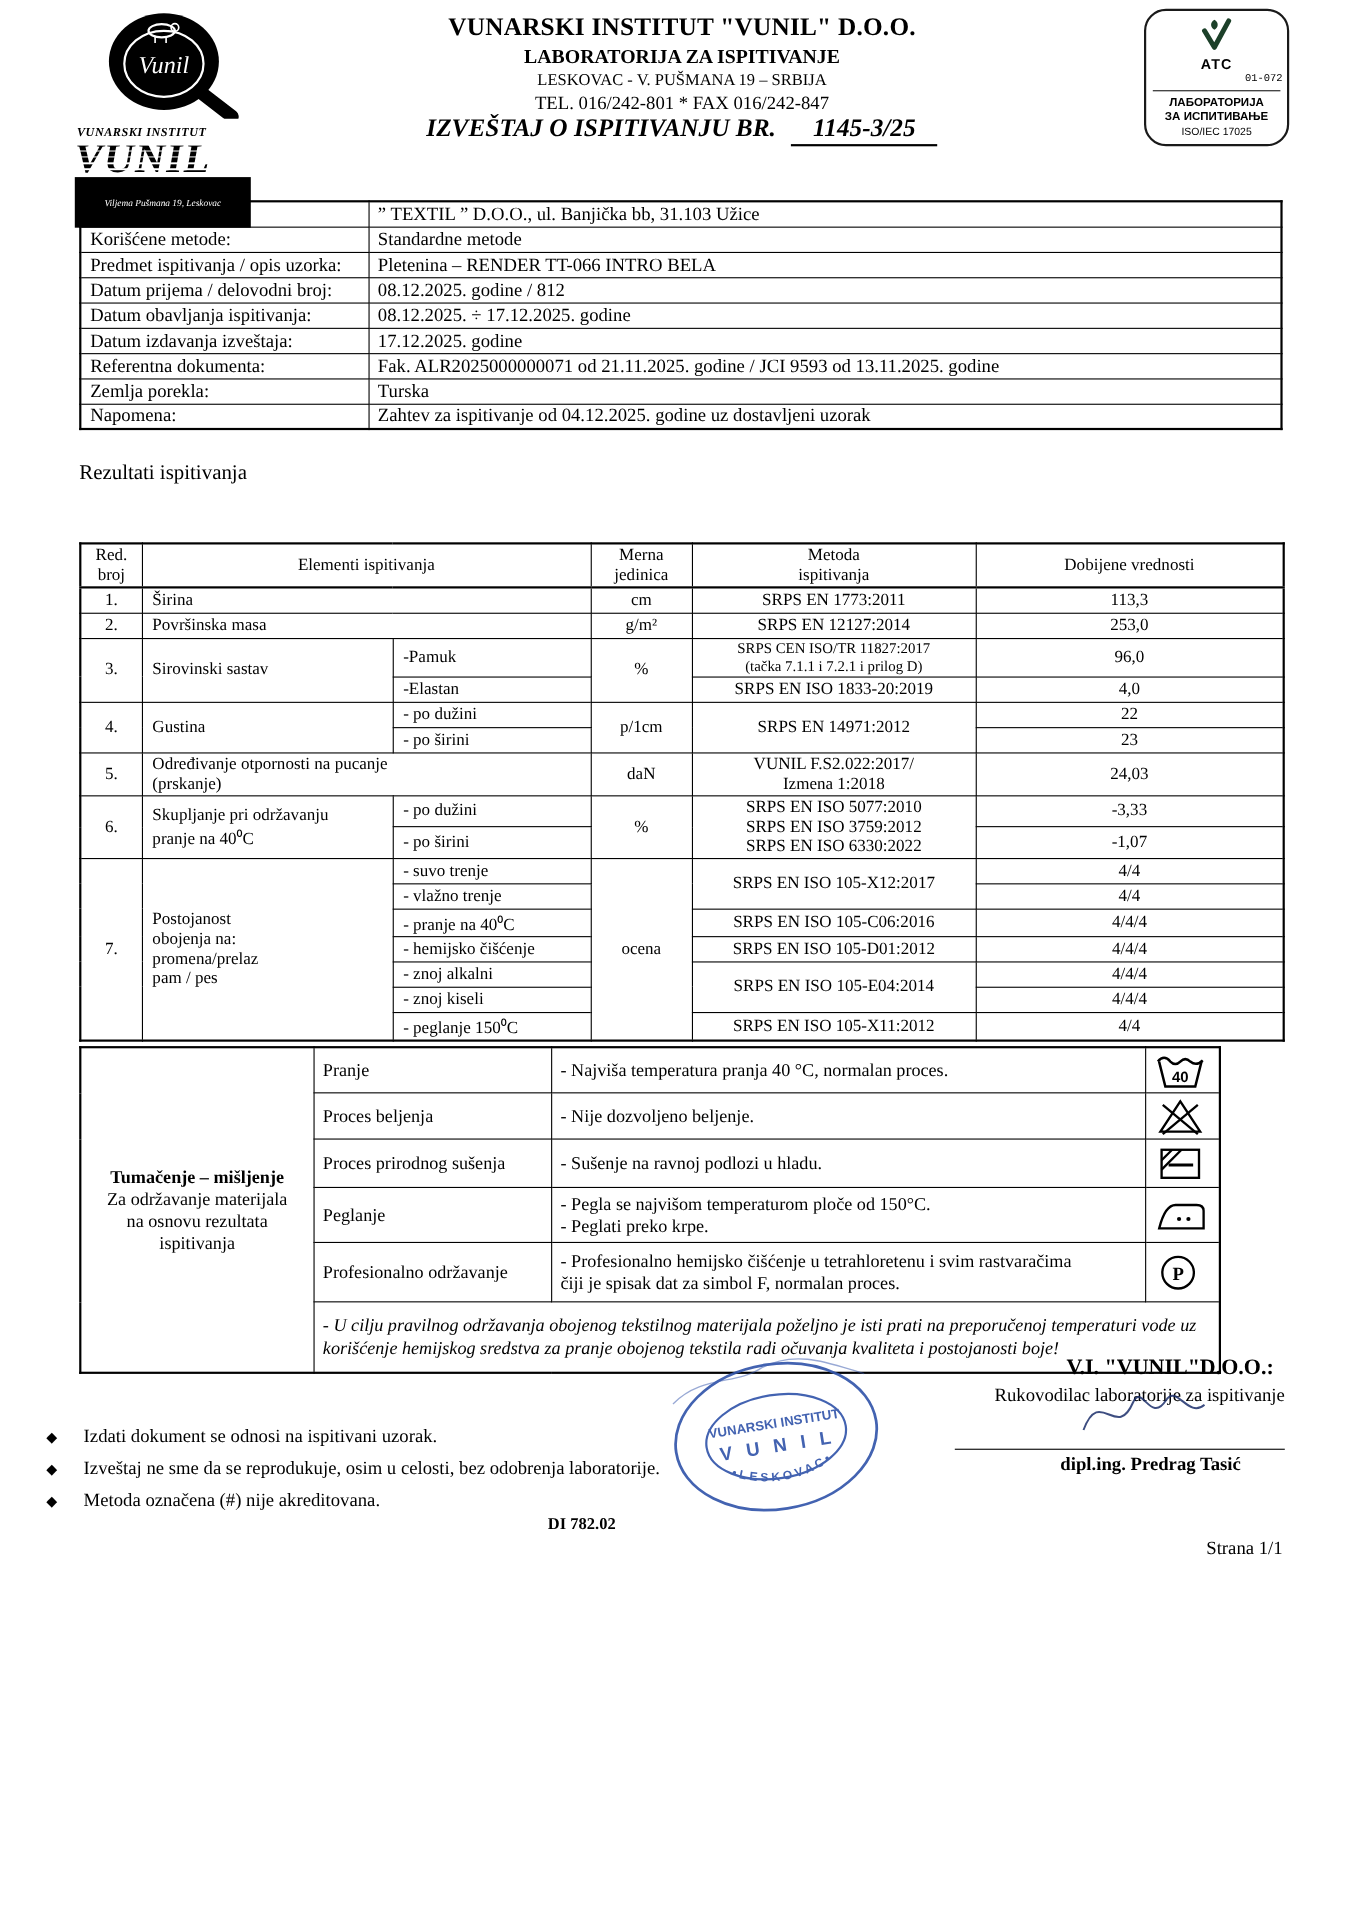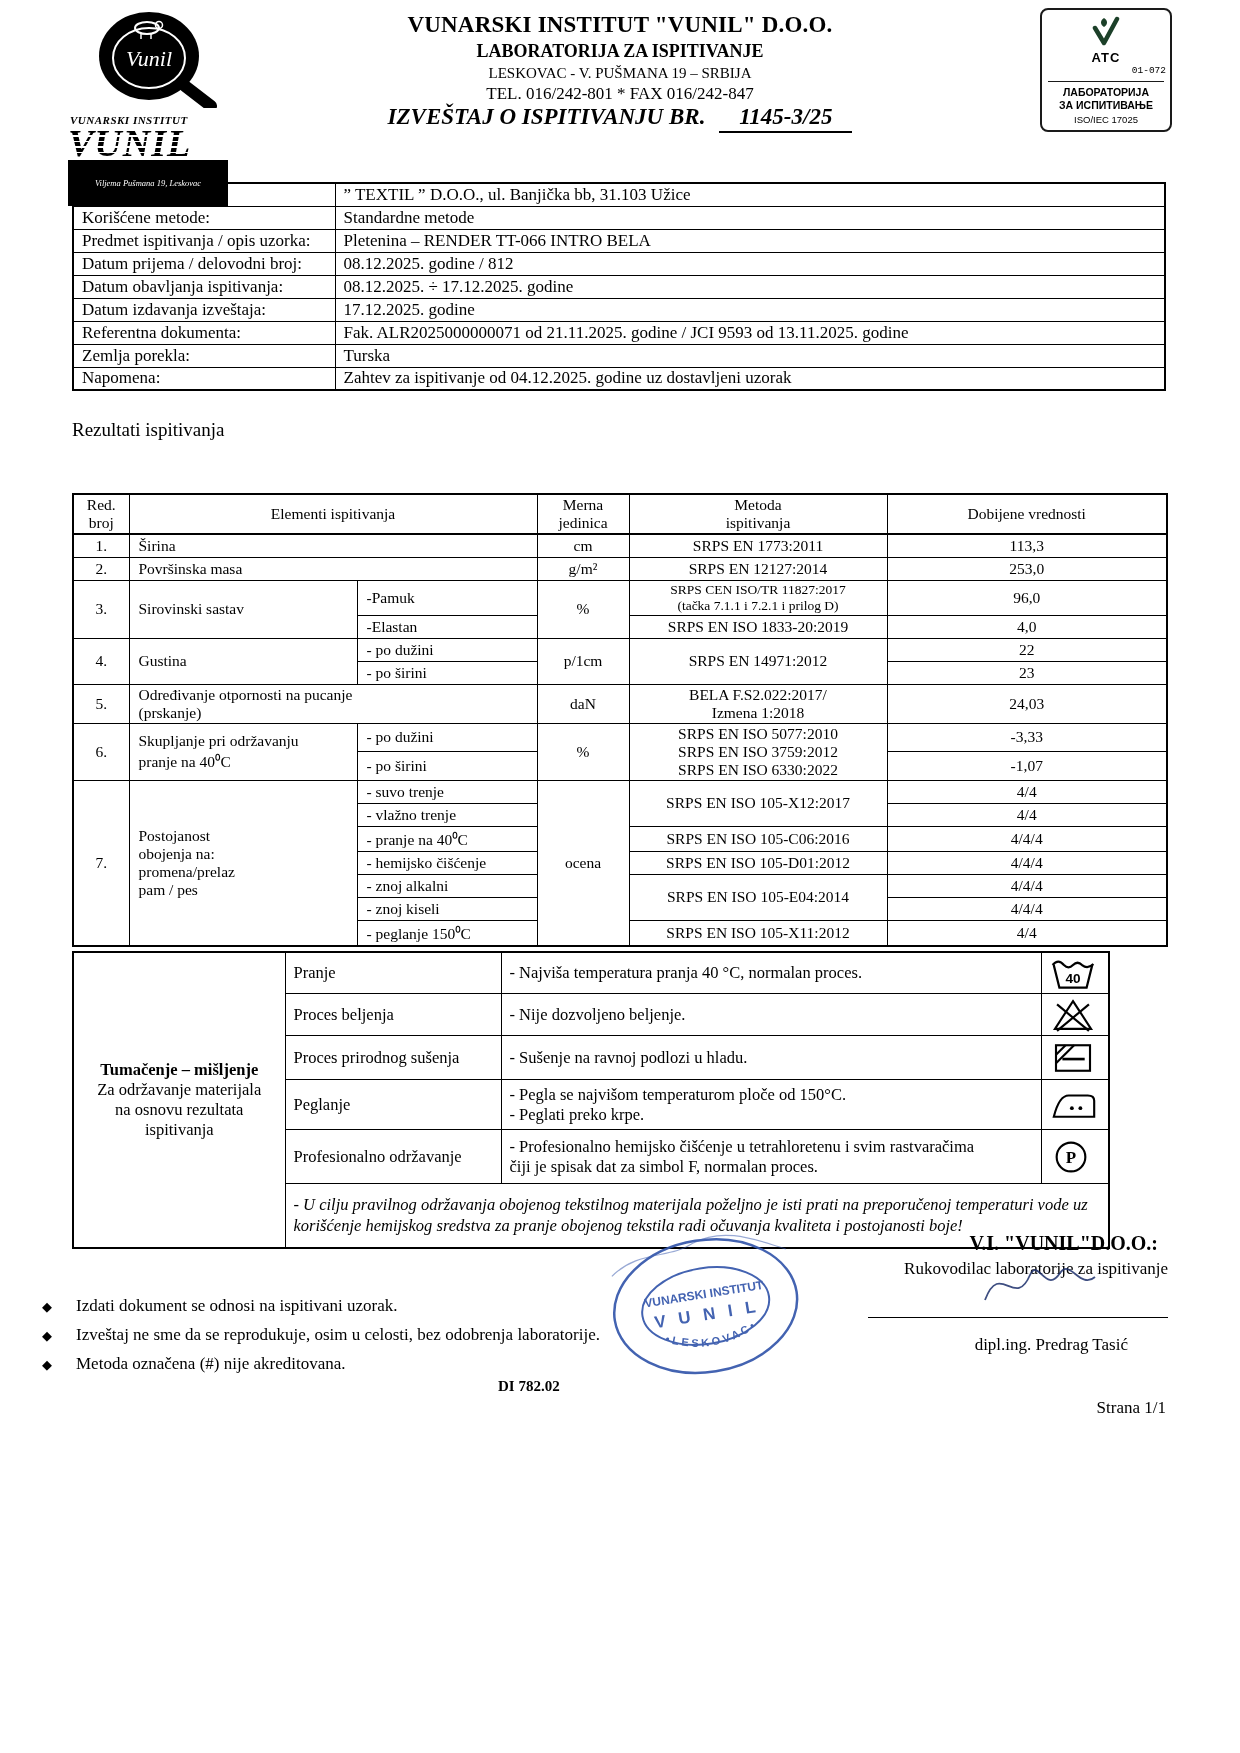--- a/index.html
+++ b/index.html
@@ -28,21 +28,21 @@
   .logo-bar { background:#000; color:#fff; font-size: 8.5px; font-style: italic; padding: 18px 2px; width: 160px; margin-left: 4px; text-align:center; }
   .center-block { position: absolute; left: 255px; right: 255px; top: 12px; text-align: center; }
   .inst-name { font-size: 23px; font-weight: bold; letter-spacing: .2px; }
   .lab-name { font-size: 18px; font-weight: bold; margin-top: 3px; }
   .inst-addr { font-size: 15px; margin-top: 3px; }
   .inst-tel { font-size: 17px; margin-top: 2px; }
   .report-line { font-size: 23px; font-weight: bold; font-style: italic; }
   .report-no { display: inline-block; border-bottom: 2.5px solid #000; padding: 0 20px 1px; margin-left: 8px; }
   .badge {
     position: absolute; right: 68px; top: 8px; width: 132px;
-    border: 2.5px solid #1a1a1a; border-radius: 8px; text-align: center;
+    border: 2.5px solid #1a1a1a; border-radius: 20px; text-align: center;
     padding: 6px 4px 5px; background: #fff;
   }
   .badge-atc { font-size: 13px; font-weight: bold; letter-spacing: 1px; font-family: "Liberation Sans", sans-serif; }
   .badge-code { font-size: 9.5px; font-family: Liberation Mono, monospace; text-align: right; }
   .badge-div { border-top: 1.5px solid #1a1a1a; margin: 5px 2px 4px; }
   .badge-lab { font-size: 10.5px; font-weight: bold; font-family: "Liberation Sans", sans-serif; line-height: 1.25; }
   .badge-iso { font-size: 9.5px; font-family: "Liberation Sans", sans-serif; margin-top: 2px; }
 
   
   .info-table { border-collapse: collapse; border: 2.5px solid #000; margin-left: 72px; width: 1094px; }
@@ -68,21 +68,21 @@
   .interp-desc { }
   .icon-cell { text-align: left; padding: 2px 2px; }
   .note-cell { font-style: italic; line-height: 1.3; padding: 4px 10px 8px; }
   .care-icon { display: inline-block; vertical-align: middle; }
 
   
   .sig-block { position: absolute; right: 72px; top: 1232px; width: 390px; text-align: center; }
   .sig-company { font-size: 20px; font-weight: bold; text-align: right; padding-right: 10px; }
   .sig-role { font-size: 17px; text-align: right; margin-top: 4px; }
   .sig-line { border-bottom: 1.5px solid #000; margin-top: 38px; width: 300px; margin-left: auto; }
-  .sig-name { font-size: 17px; text-align: right; margin-top: 17px; padding-right: 40px; }
+  .sig-name { font-size: 17px; text-align: right; margin-top: 3px; padding-right: 40px; font-weight: bold; }
   .stamp { position: absolute; left: 608px; top: 1232px; transform: rotate(-9deg); opacity: .92; }
   .sig-scribble { position: absolute; right: 140px; top: 1255px; }
   .bullets { position: absolute; left: 42px; top: 1296px; }
   .bullet-row { display: flex; align-items: baseline; margin-bottom: 9px; font-size: 17px; }
   .diamond { width: 34px; font-size: 13px; }
   .doc-code { position: absolute; left: 498px; top: 1378px; font-size: 15px; font-weight: bold; }
   .page-no { position: absolute; right: 74px; top: 1398px; font-size: 17px; }
 </style>
 </head>
 <body>
@@ -234,21 +234,21 @@
       </tr>
       <tr>
         <td class="left">- po širini</td>
         <td>23</td>
       </tr>
       <tr>
         <td>5.</td>
         <td colspan="2" class="left prel">Određivanje otpornosti na pucanje
 (prskanje)</td>
         <td>daN</td>
-        <td class="prel">BELA F.S2.022:2017/
+        <td class="prel">VUNIL F.S2.022:2017/
 Izmena 1:2018</td>
         <td>24,03</td>
       </tr>
       <tr>
         <td rowspan="2">6.</td>
         <td rowspan="2" class="left prel">Skupljanje pri održavanju
 pranje na 40⁰C</td>
         <td class="left">- po dužini</td>
         <td rowspan="2">%</td>
         <td rowspan="2" class="prel">SRPS EN ISO 5077:2010

